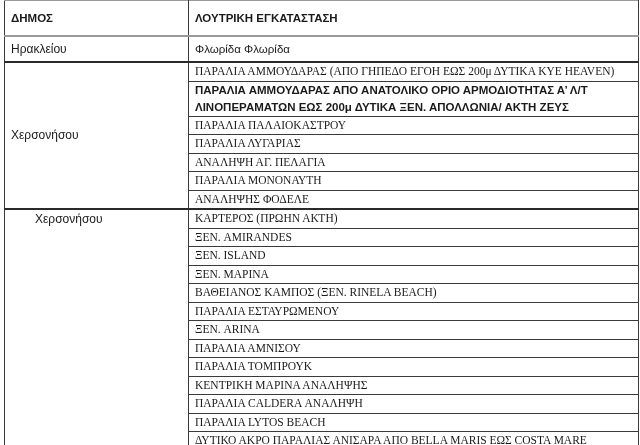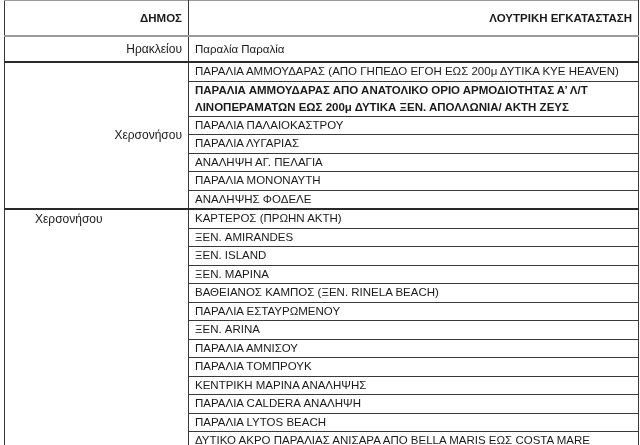--- a/index.html
+++ b/index.html
@@ -35,36 +35,36 @@
       border: 1px solid #3a3a3a;
       padding: 0 6px;
       vertical-align: middle;
       line-height: 17px;
       white-space: nowrap;
       overflow: hidden;
     }
     table.beach-table thead th {
       height: 34px;
       font-weight: bold;
-      text-align: right;
+      text-align: left;
       font-size: 11.5px;
       border-top: 1px solid #9a9a9a;
       border-bottom: 2px solid #9a9a9a;
     }
     td.muni {
-      text-align: right;
+      text-align: left;
       font-size: 12px;
     }
     td.muni.top {
       text-align: left;
       vertical-align: top;
       padding-left: 30px;
       padding-top: 1px;
     }
-    tr.single td.beach { height: 17.5px; }
+    tr.single td.beach { height: 17.5px; font-family: Liberation Serif, serif; }
     tr.first-muni td { height: 24px; }
     tr.double td.beach {
       height: 34px;
       white-space: normal;
       line-height: 17px;
       font-weight: bold;
     }
     td.beach {
       text-align: left;
       font-size: 11.5px;
@@ -85,21 +85,21 @@
     <thead>
       <tr>
         <th>ΔΗΜΟΣ</th>
         <th>ΛΟΥΤΡΙΚΗ ΕΓΚΑΤΑΣΤΑΣΗ</th>
       </tr>
     </thead>
     <tbody>
 
       <tr class="first-muni">
         <td class="muni">Ηρακλείου</td>
-        <td class="beach">Παραλία Παραλία</td>
+        <td class="beach">Φλωρίδα Φλωρίδα</td>
       </tr>
 
       <tr class="single group-break">
         <td class="muni" rowspan="7">Χερσονήσου</td>
         <td class="beach">ΠΑΡΑΛΙΑ ΑΜΜΟΥΔΑΡΑΣ (ΑΠΟ ΓΗΠΕΔΟ ΕΓΟΗ ΕΩΣ 200μ ΔΥΤΙΚΑ ΚΥΕ HEAVEN)</td>
       </tr>
       <tr class="double">
         <td class="beach">ΠΑΡΑΛΙΑ ΑΜΜΟΥΔΑΡΑΣ ΑΠΟ ΑΝΑΤΟΛΙΚΟ ΟΡΙΟ ΑΡΜΟΔΙΟΤΗΤΑΣ Α’ Λ/Τ ΛΙΝΟΠΕΡΑΜΑΤΩΝ ΕΩΣ 200μ ΔΥΤΙΚΑ ΞΕΝ. ΑΠΟΛΛΩΝΙΑ/ ΑΚΤΗ ΖΕΥΣ</td>
       </tr>
       <tr class="single">

